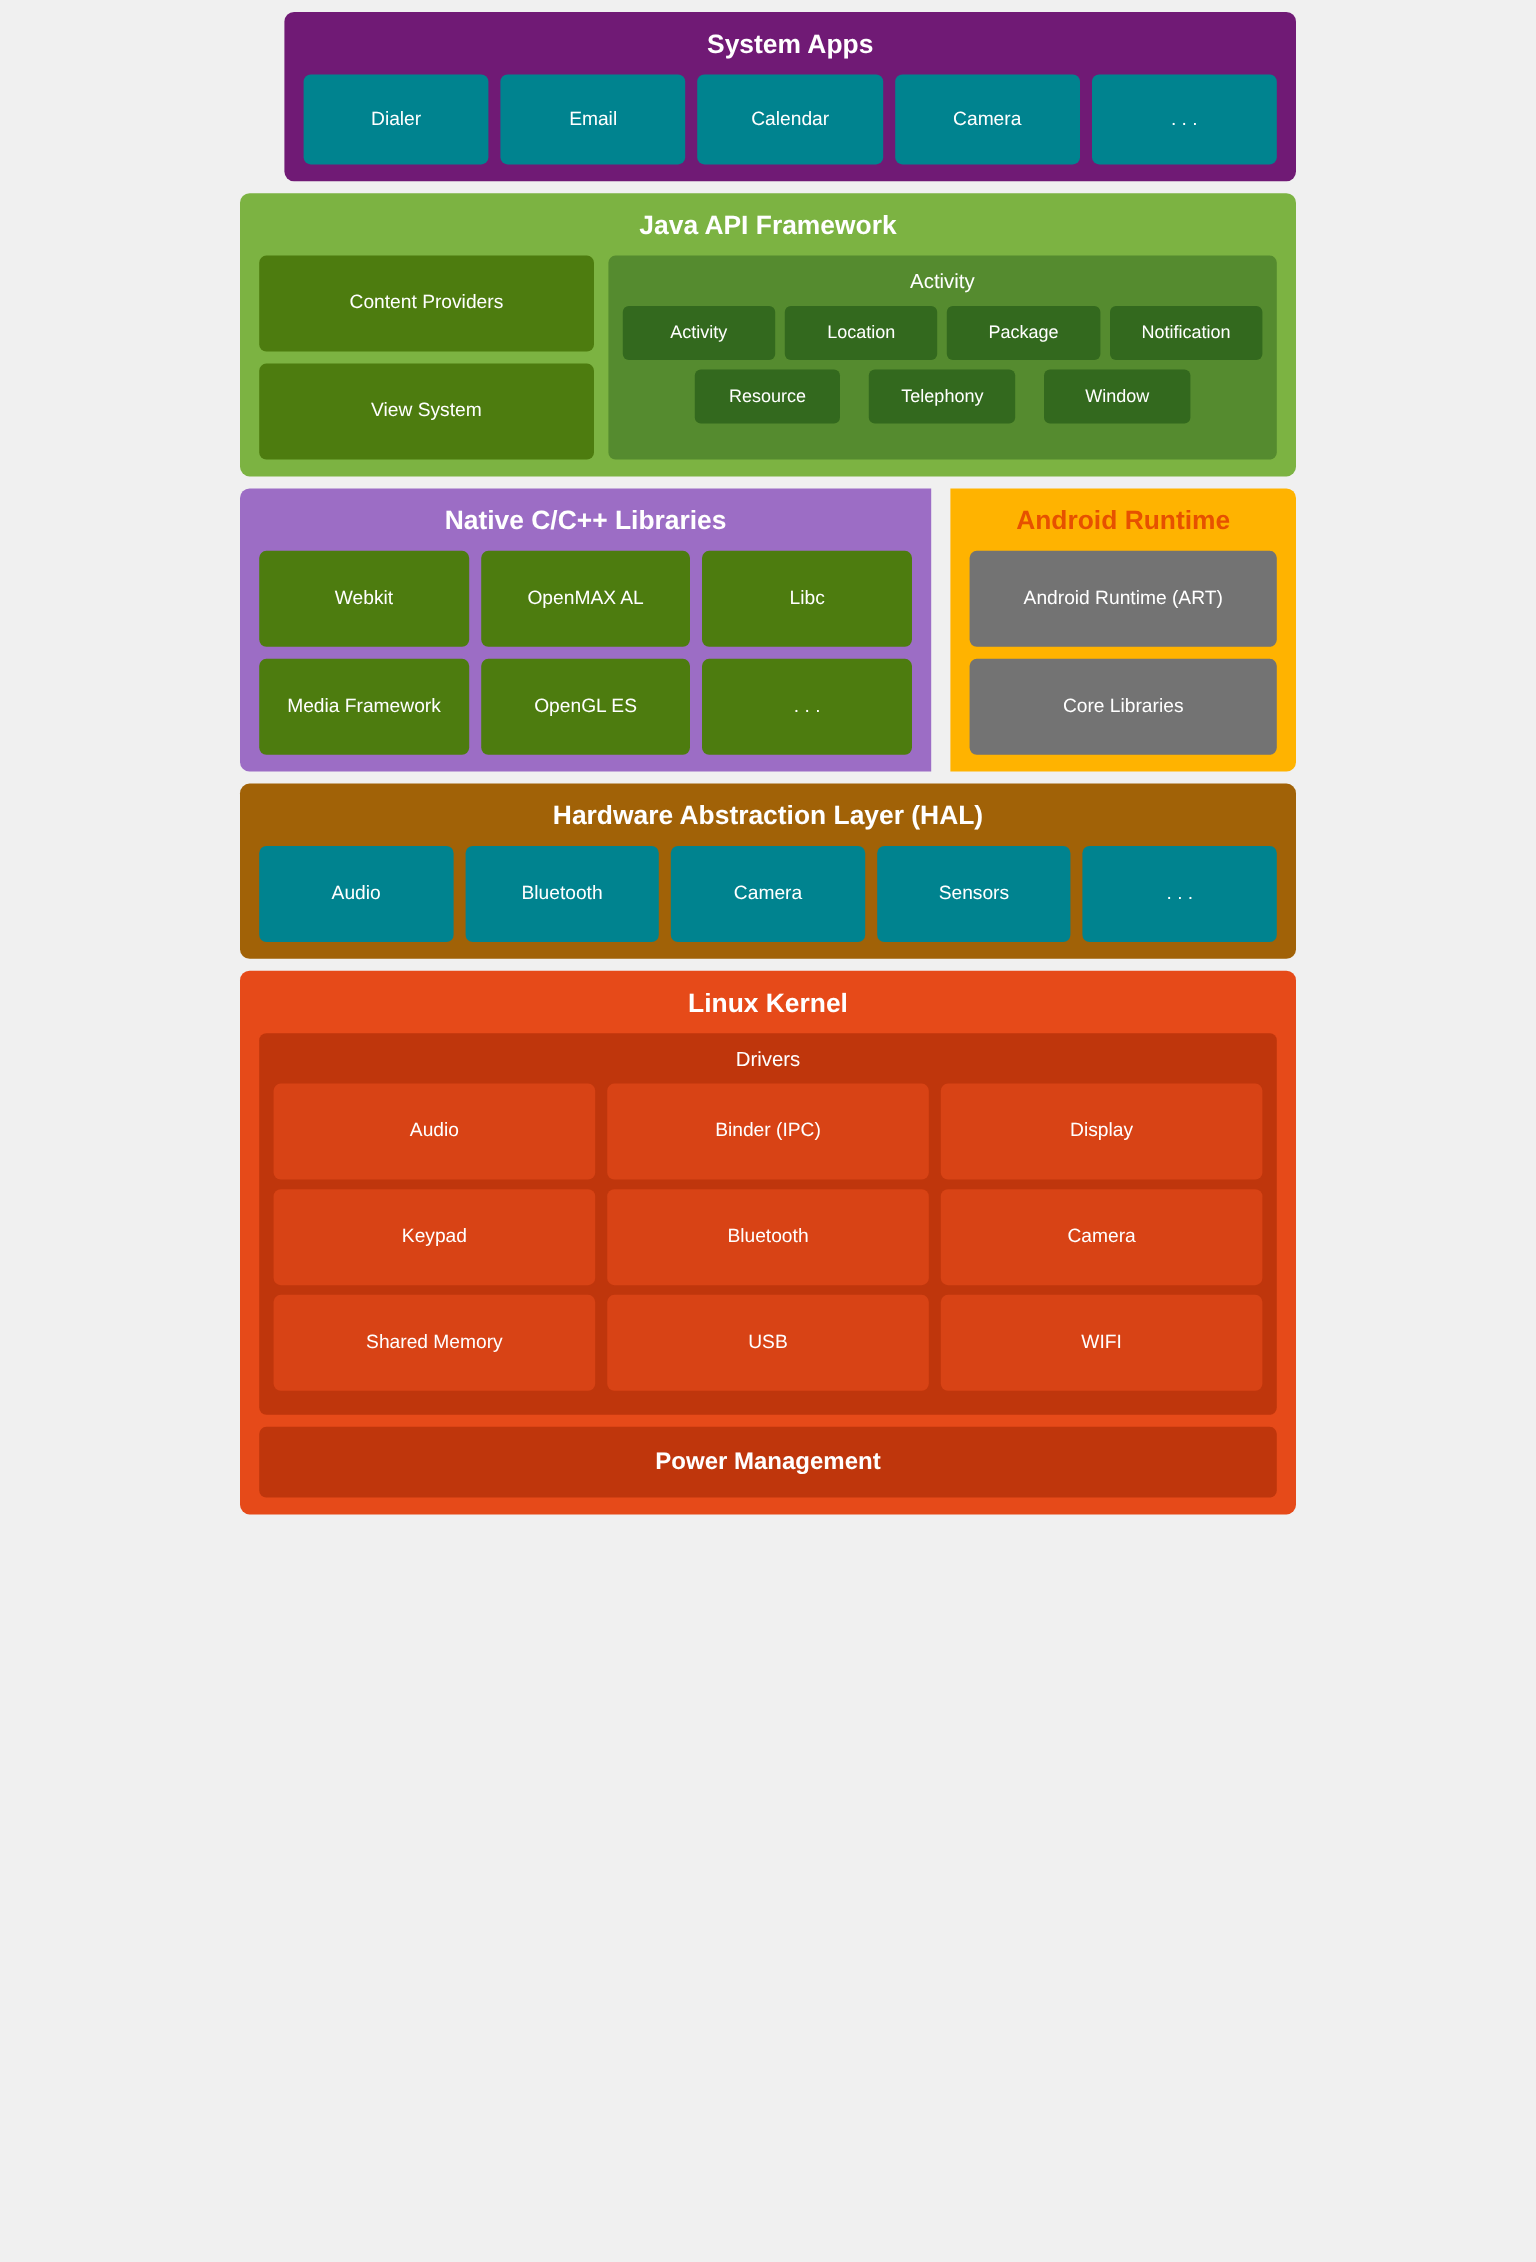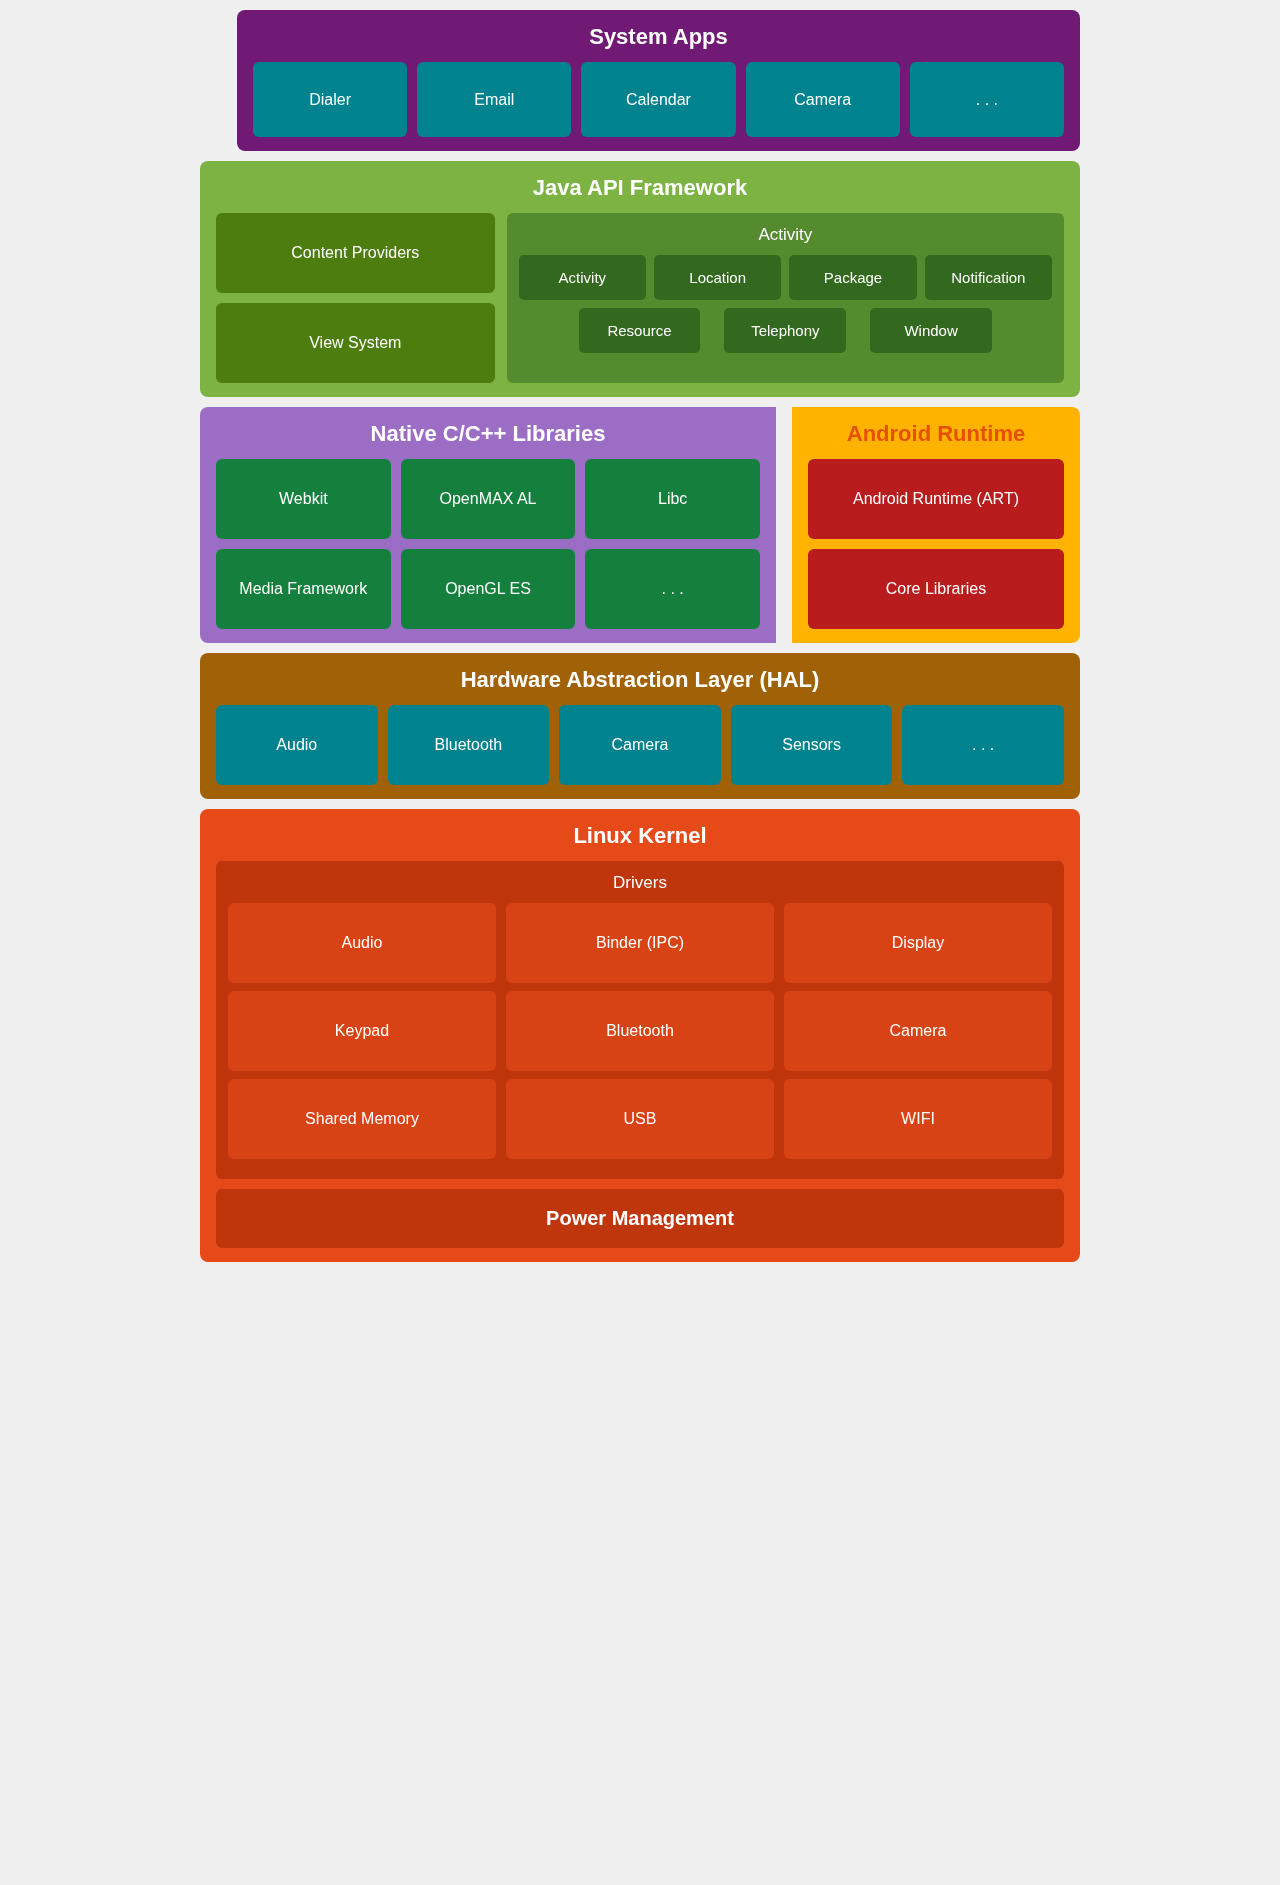--- a/index.html
+++ b/index.html
@@ -121,40 +121,40 @@
     }
     .native-libs .layer-title {
       color: white;
     }
     .native-libs .cells {
       display: grid;
       grid-template-columns: repeat(3, 1fr);
       gap: 10px;
     }
     .native-libs .cell {
-      background: #15803d;
+      background: #4d7c0f;
       min-height: 80px;
     }
 
     .android-runtime {
       background: #FFB300;
       border-radius: 0 8px 8px 0;
       padding: 14px 16px;
       margin: 0;
     }
     .android-runtime .layer-title {
       color: #E65100;
     }
     .android-runtime .cells {
       display: flex;
       flex-direction: column;
       gap: 10px;
     }
     .android-runtime .cell {
-      background: #b91c1c;
+      background: #737373;
       min-height: 80px;
       color: white;
     }
 
     
     .hal {
       background: #a16207;
     }
     .hal .cells {
       display: grid;

